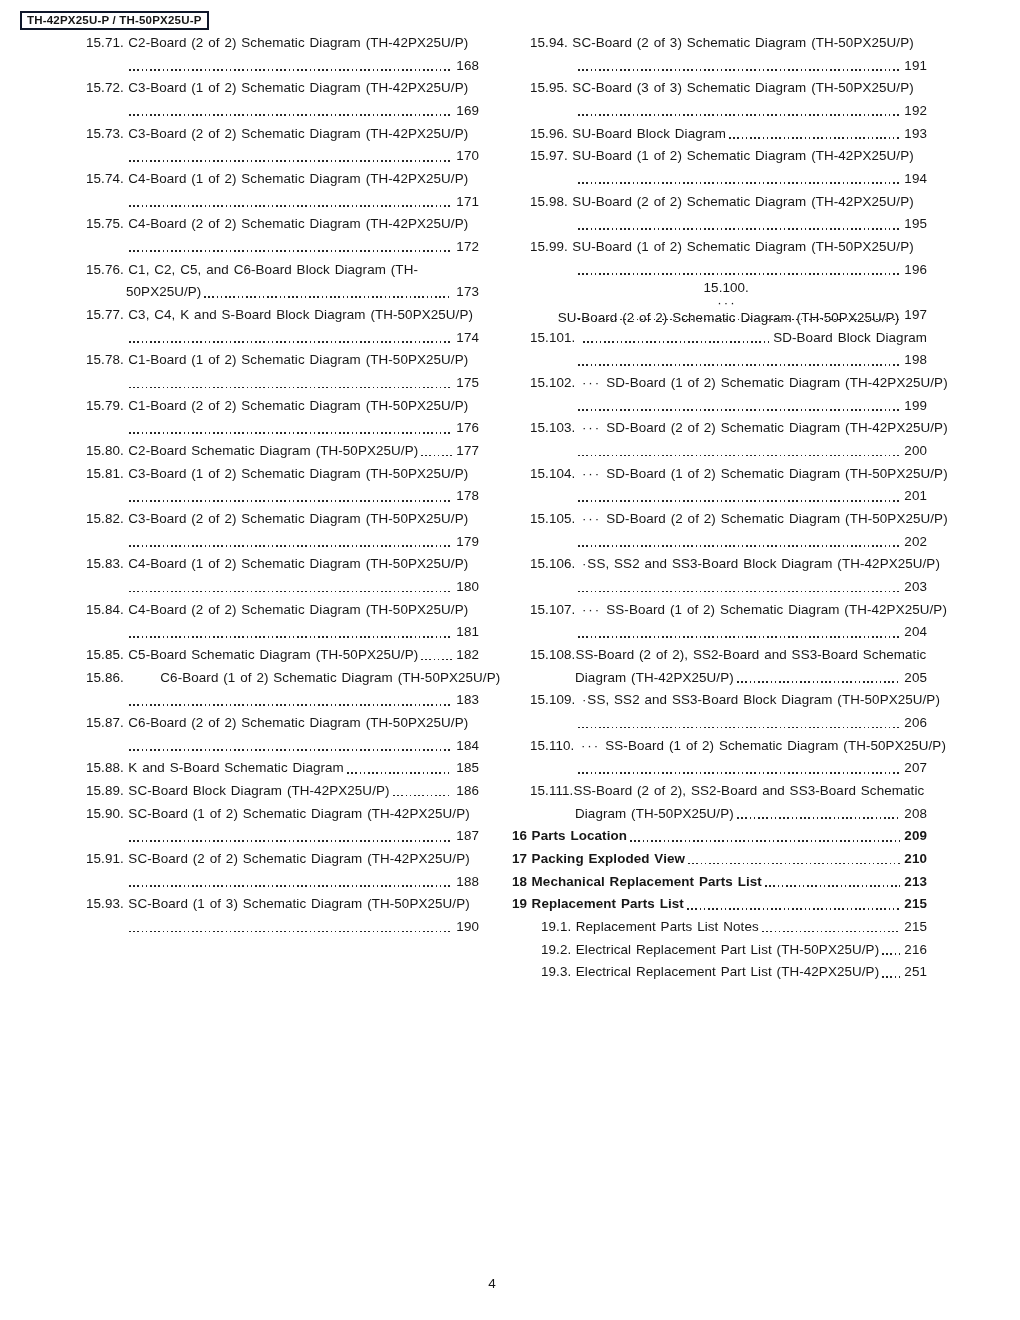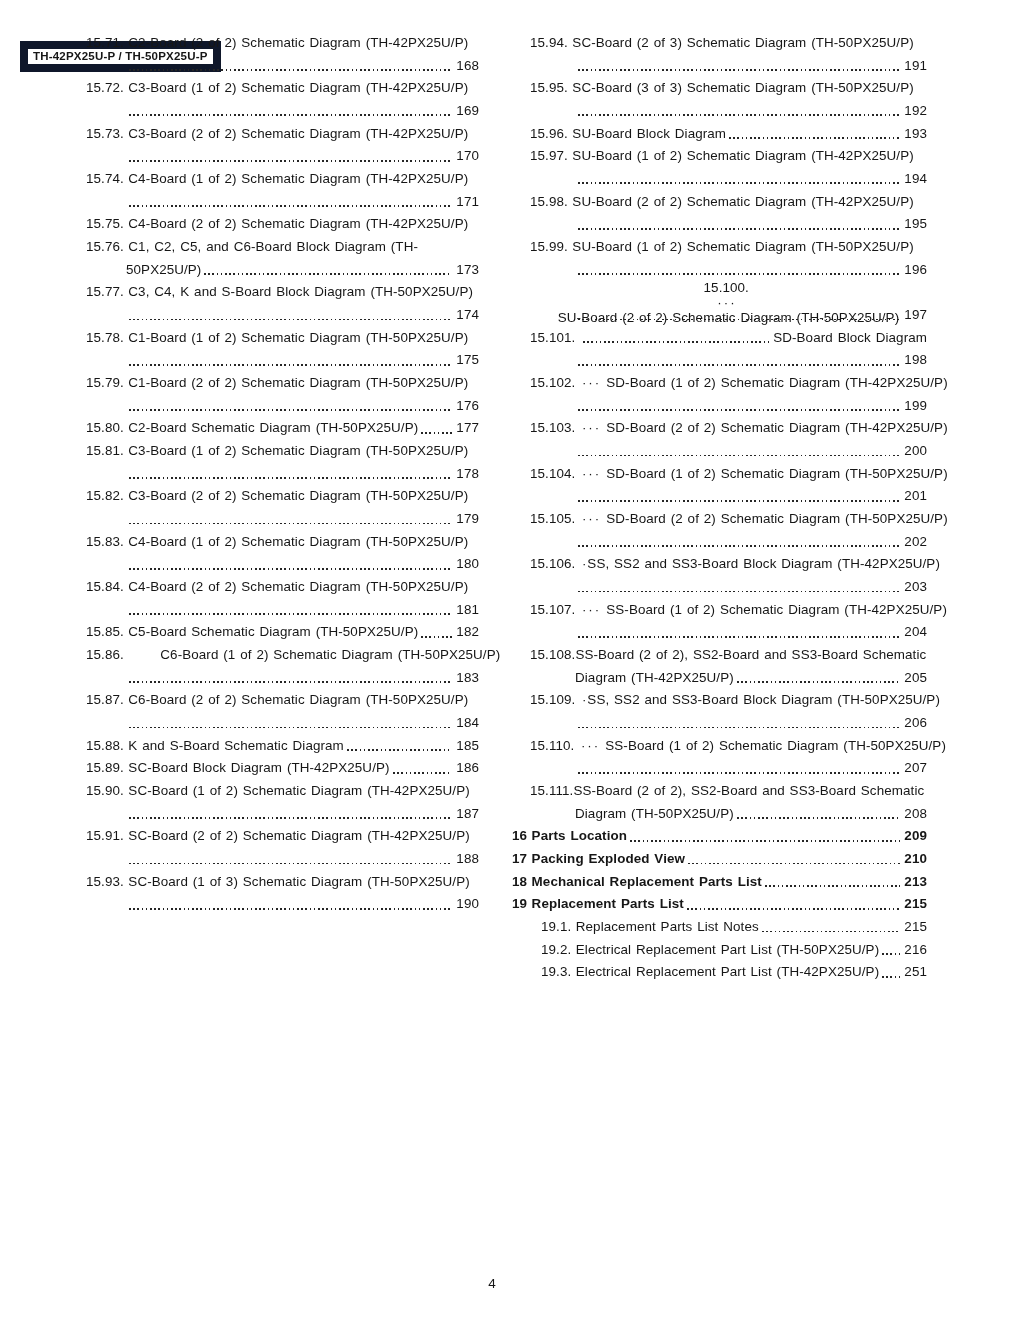--- a/index.html
+++ b/index.html
@@ -5,25 +5,24 @@
   html,body { margin:0; padding:0; background:#ffffff; }
   body {
     width:1020px; height:1320px;
     font-family:"Liberation Sans","DejaVu Sans",sans-serif;
     color:#161616;
   }
   .page { position:relative; width:1020px; height:1320px; overflow:hidden; }
 
   .model-box {
     position:absolute; left:20px; top:11px;
-    border:8px solid #0f172a;
+    border:2px solid #0f172a;
     font-size:11.5px; font-weight:bold; letter-spacing:0.2px;
     padding:1px 5px 2px 5px;
     white-space:nowrap;
-    margin-top:30px;
   }
 
   .col { position:absolute; top:31px; font-size:13.4px; letter-spacing:0.1px; word-spacing:1px; }
   #col-left  { left:86px;  width:393px; }
   #col-right { left:512px; width:415px; }
 
   .row {
     display:flex; align-items:center;
     height:22.68px;
     white-space:nowrap;
@@ -97,20 +96,24 @@
         <div class="row" style="padding-left: 40px;">
           <div class="lead"></div>
           <span class="pg">171</span>
         </div>
       </div>
       <div class="entry">
         <div class="row" style="padding-left: 0px;">
           <span class="num">15.75.</span>
           <span class="ttl">C4-Board (2 of 2) Schematic Diagram (TH-42PX25U/P)</span>
         </div>
+        <div class="row" style="padding-left: 40px;">
+          <div class="lead"></div>
+          <span class="pg">172</span>
+        </div>
       </div>
       <div class="entry">
         <div class="row" style="padding-left: 0px;">
           <span class="num">15.76.</span>
           <span class="ttl">C1, C2, C5, and C6-Board Block Diagram (TH-</span>
         </div>
         <div class="row" style="padding-left: 40px;">
           <span class="ttl">50PX25U/P)</span>
           <div class="lead"></div>
           <span class="pg">173</span>

